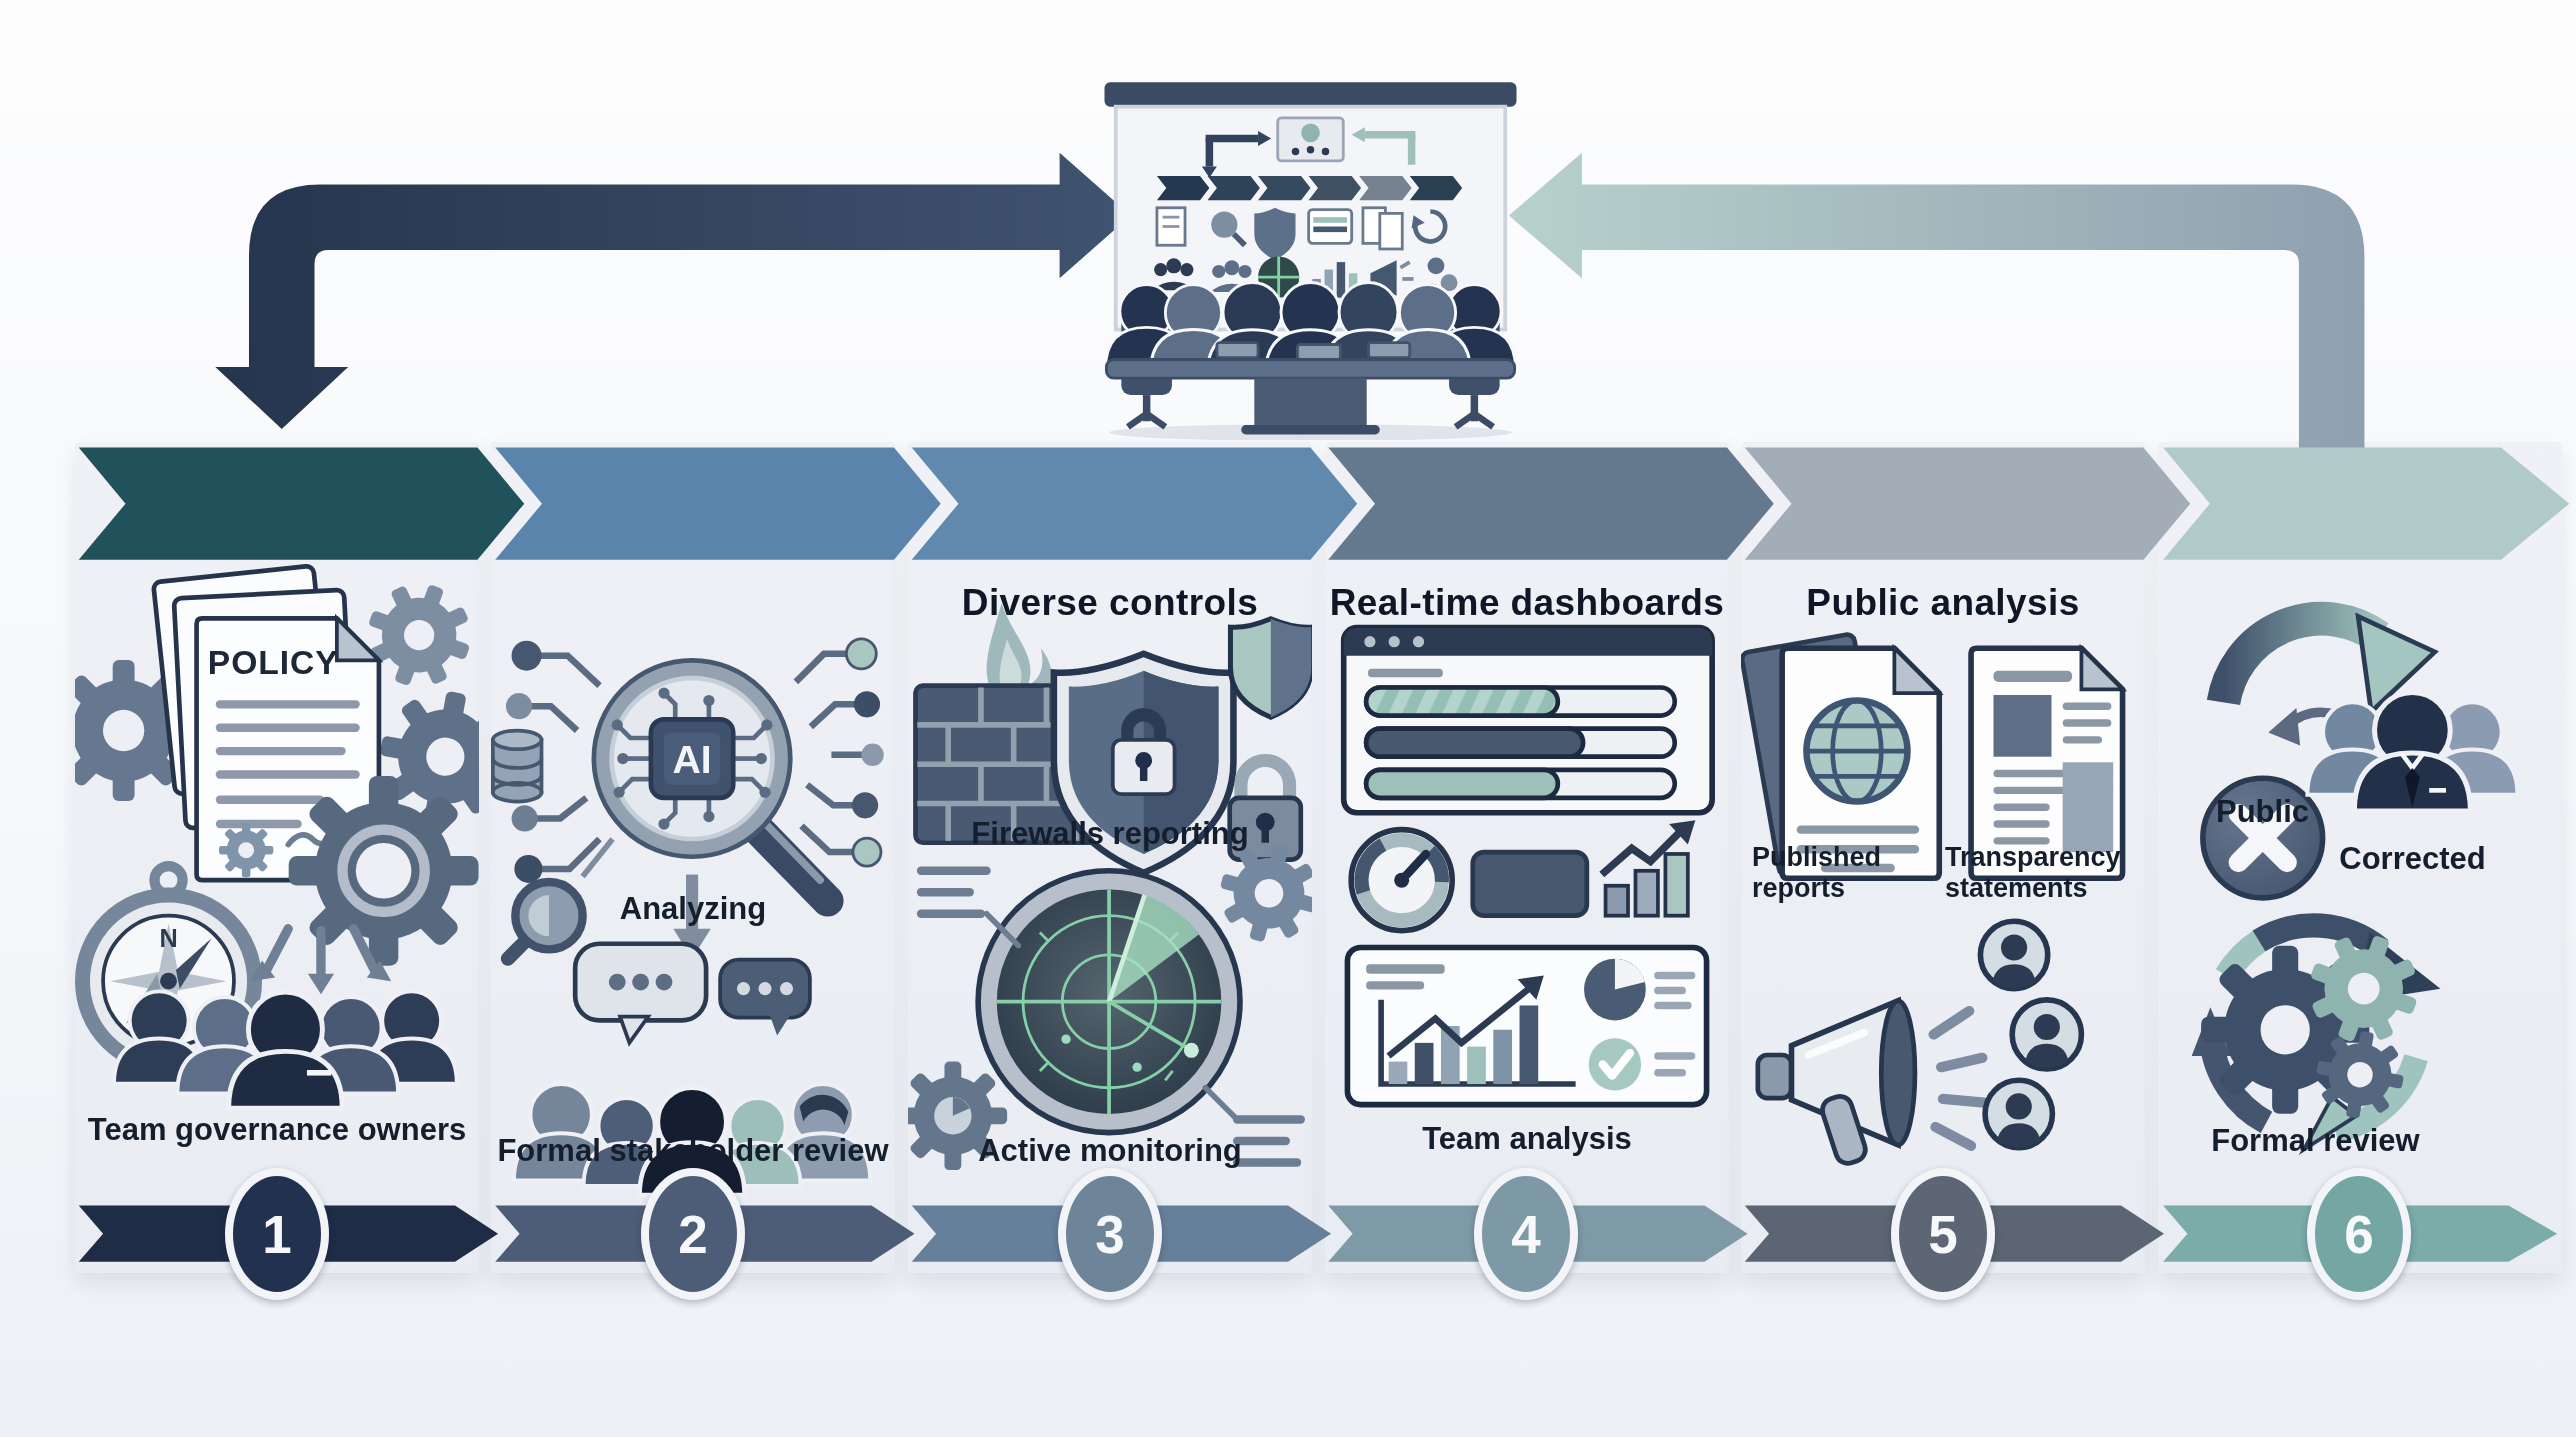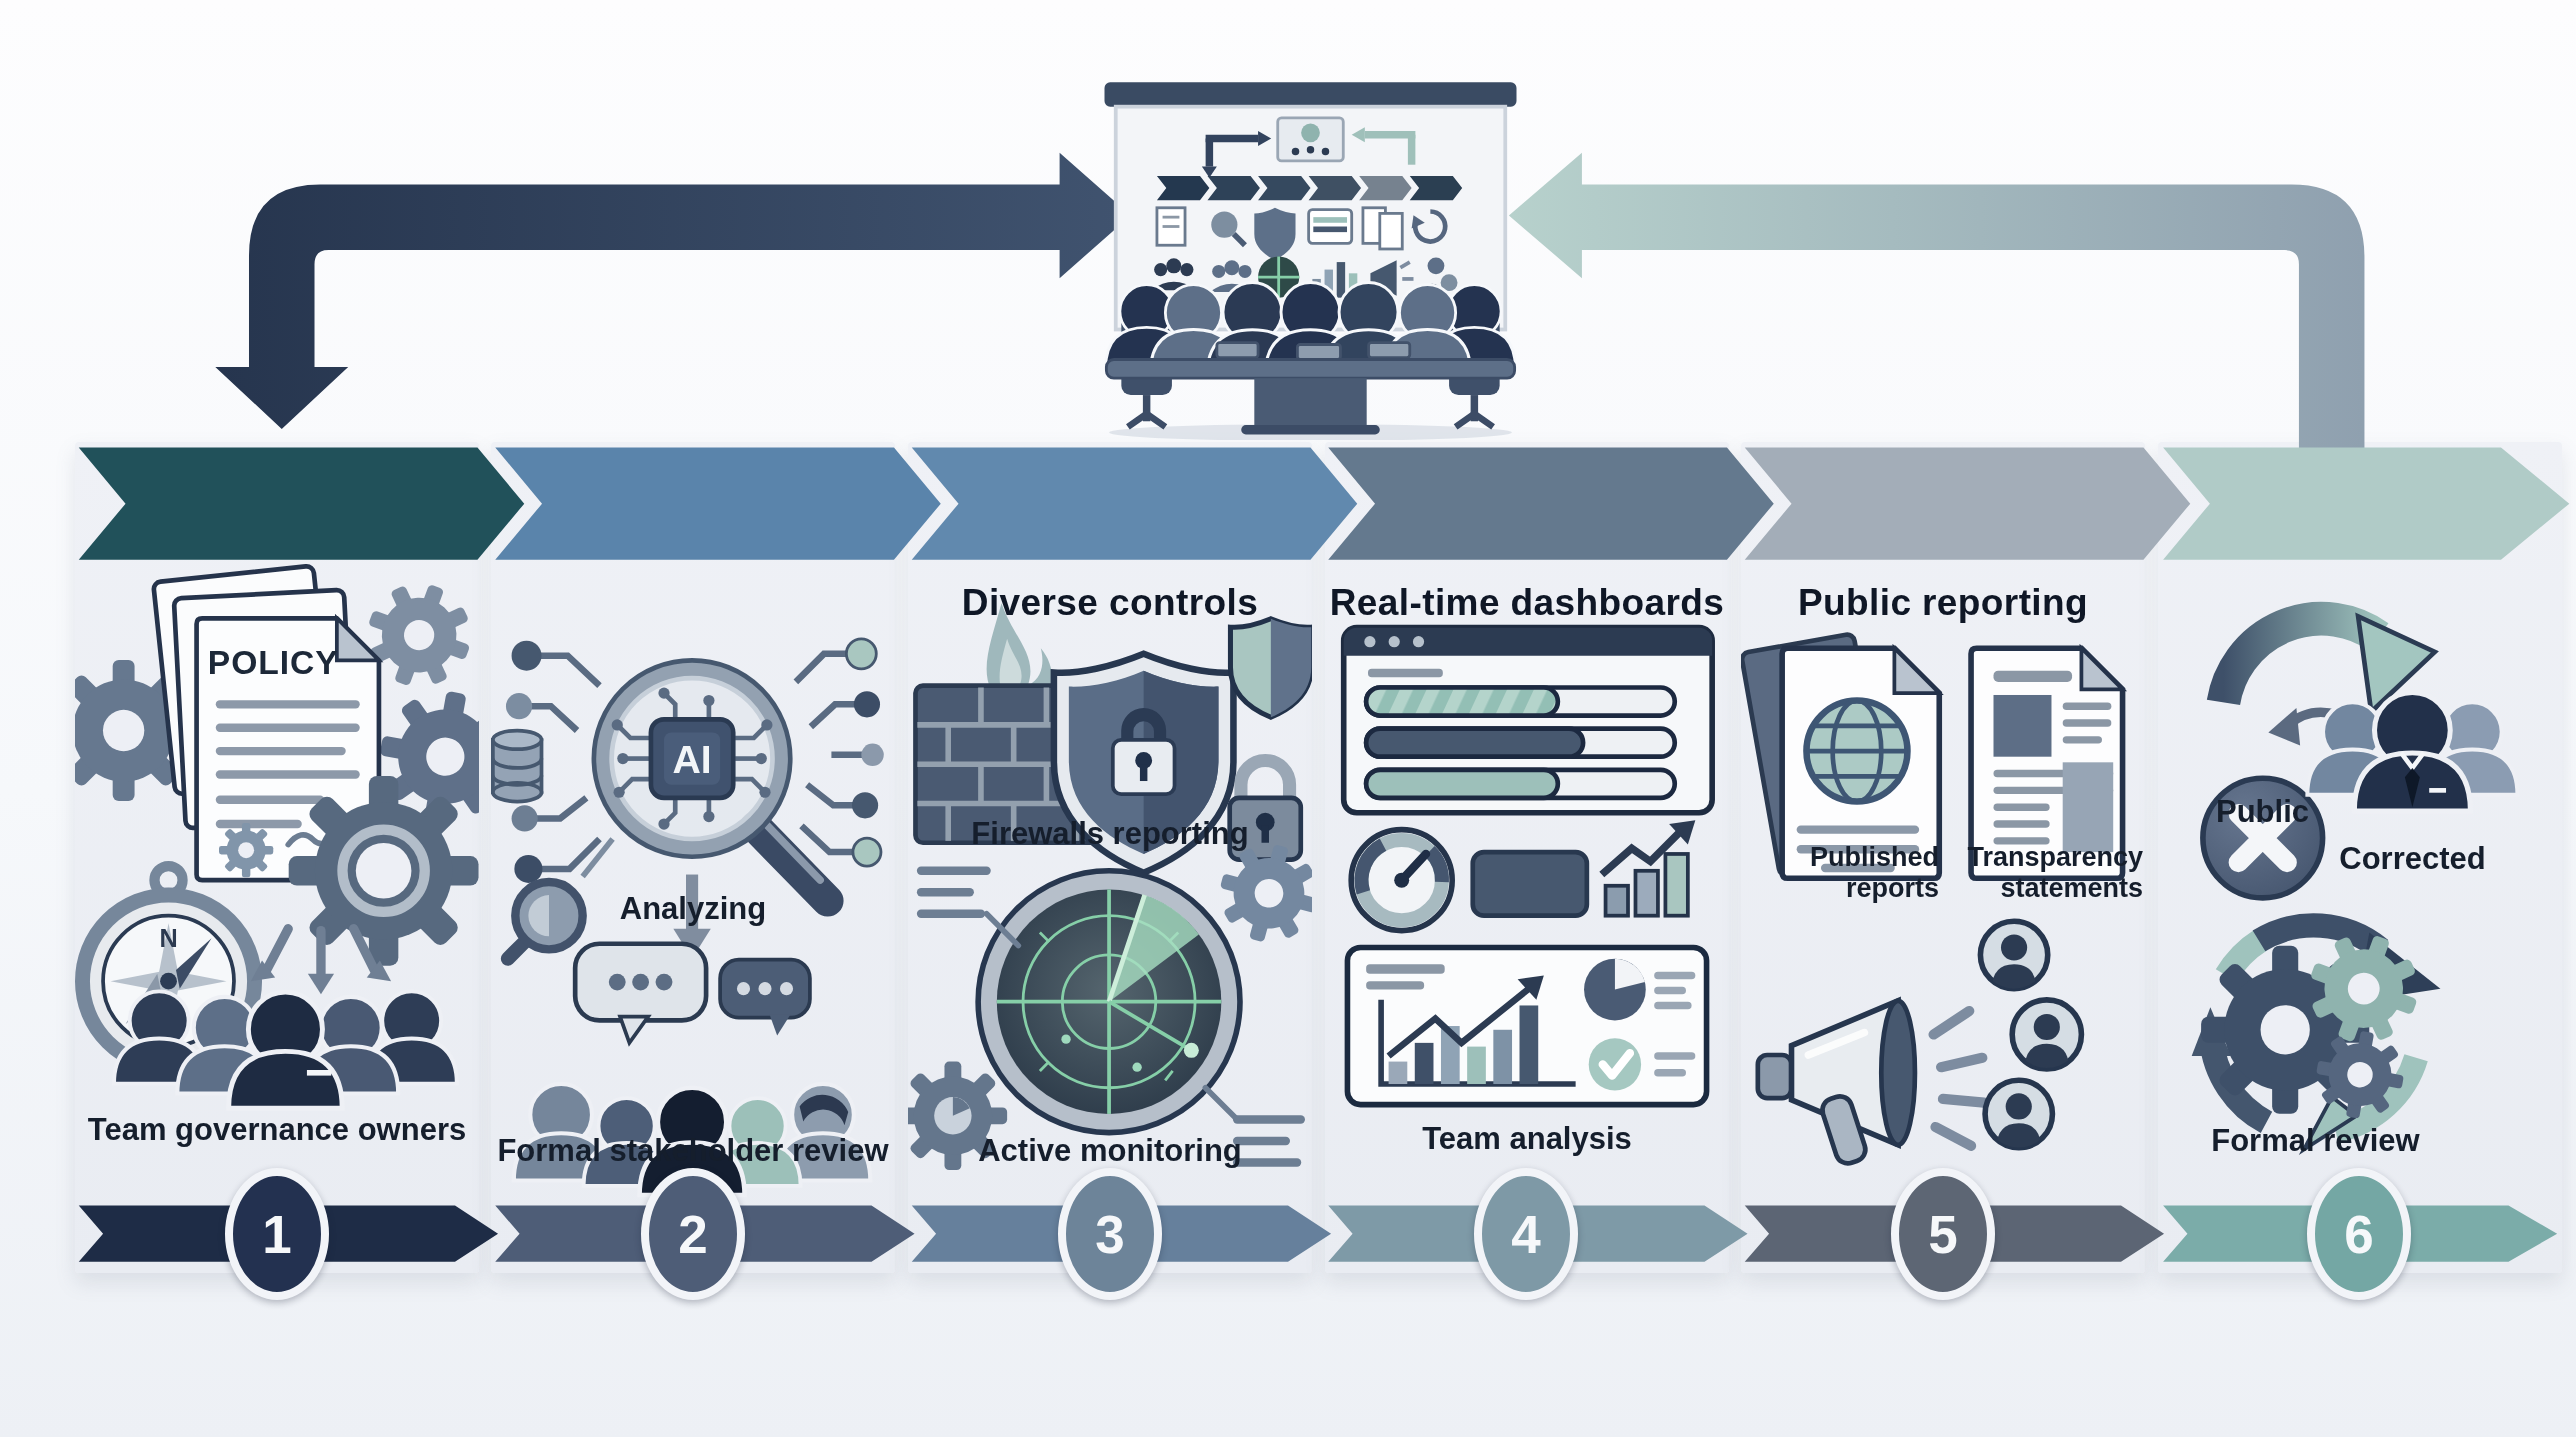--- a/index.html
+++ b/index.html
@@ -17,21 +17,21 @@
   .absvg{position:absolute;}
   .title{
     position:absolute;width:404px;text-align:center;
     font-size:37px;font-weight:700;color:#0f1726;letter-spacing:0.4px;
   }
   .lbl{
     position:absolute;width:404px;text-align:center;
     font-size:31px;font-weight:700;color:#151e2c;
   }
   .lbl-small{
-    position:absolute;text-align:right;
+    position:absolute;text-align:left;
     font-size:27px;font-weight:700;color:#151e2c;line-height:1.14;
   }
   .numchip{
     position:absolute;top:1168px;width:88px;height:116px;border-radius:50%;
     border:8.4px solid #f2f4f8;display:flex;align-items:center;justify-content:center;
     color:#f6f8fa;font-size:53px;font-weight:700;
     box-shadow:0 2.8px 7.5px rgba(20,30,50,.28);
   }
 </style>
 </head>
@@ -392,21 +392,21 @@
         <path d="M297,537 l10,12 l19,-24" fill="none" stroke="#ffffff" stroke-width="9" stroke-linecap="round" stroke-linejoin="round"></path>
       </g>
       <g fill="#9aa6b4">
         <rect x="352" y="524" width="44" height="8" rx="4"></rect>
           <rect x="352" y="542" width="34" height="8" rx="4"></rect>
       </g>
     </g>
   </svg>
   <div class="lbl" style="left:1325px;top:1121px">Team analysis</div>
 
-  <div class="title" style="left:1741px;top:582px">Public reporting</div>
+  <div class="title" style="left:1741px;top:582px">Public analysis</div>
   <svg class="absvg" style="left:1741px;top:562px" width="404" height="655" viewBox="0 0 432 700">
     <g>
       <rect x="20" y="85" width="122" height="242" rx="8" fill="#5a6a82" stroke="#2b3a50" stroke-width="5" transform="rotate(-10 81 206)"></rect>
       <path d="M44,92 h120 l48,48 v192 q0,6 -6,6 h-156 q-6,0 -6,-6 v-234 q0,-6 6,-6 z" fill="#fdfdfe" stroke="#24324a" stroke-width="6"></path>
       <path d="M164,92 l48,48 h-48 z" fill="#b9c3cf" stroke="#24324a" stroke-width="4"></path>
       <g transform="translate(124,202)">
         <circle r="54" fill="#accac5" stroke="#3e5674" stroke-width="7"></circle>
         <ellipse rx="26" ry="54" fill="none" stroke="#3e5674" stroke-width="5"></ellipse>
         <line x1="-54" y1="0" x2="54" y2="0" stroke="#3e5674" stroke-width="5"></line>
         <line x1="-46" y1="-27" x2="46" y2="-27" stroke="#3e5674" stroke-width="5"></line>

